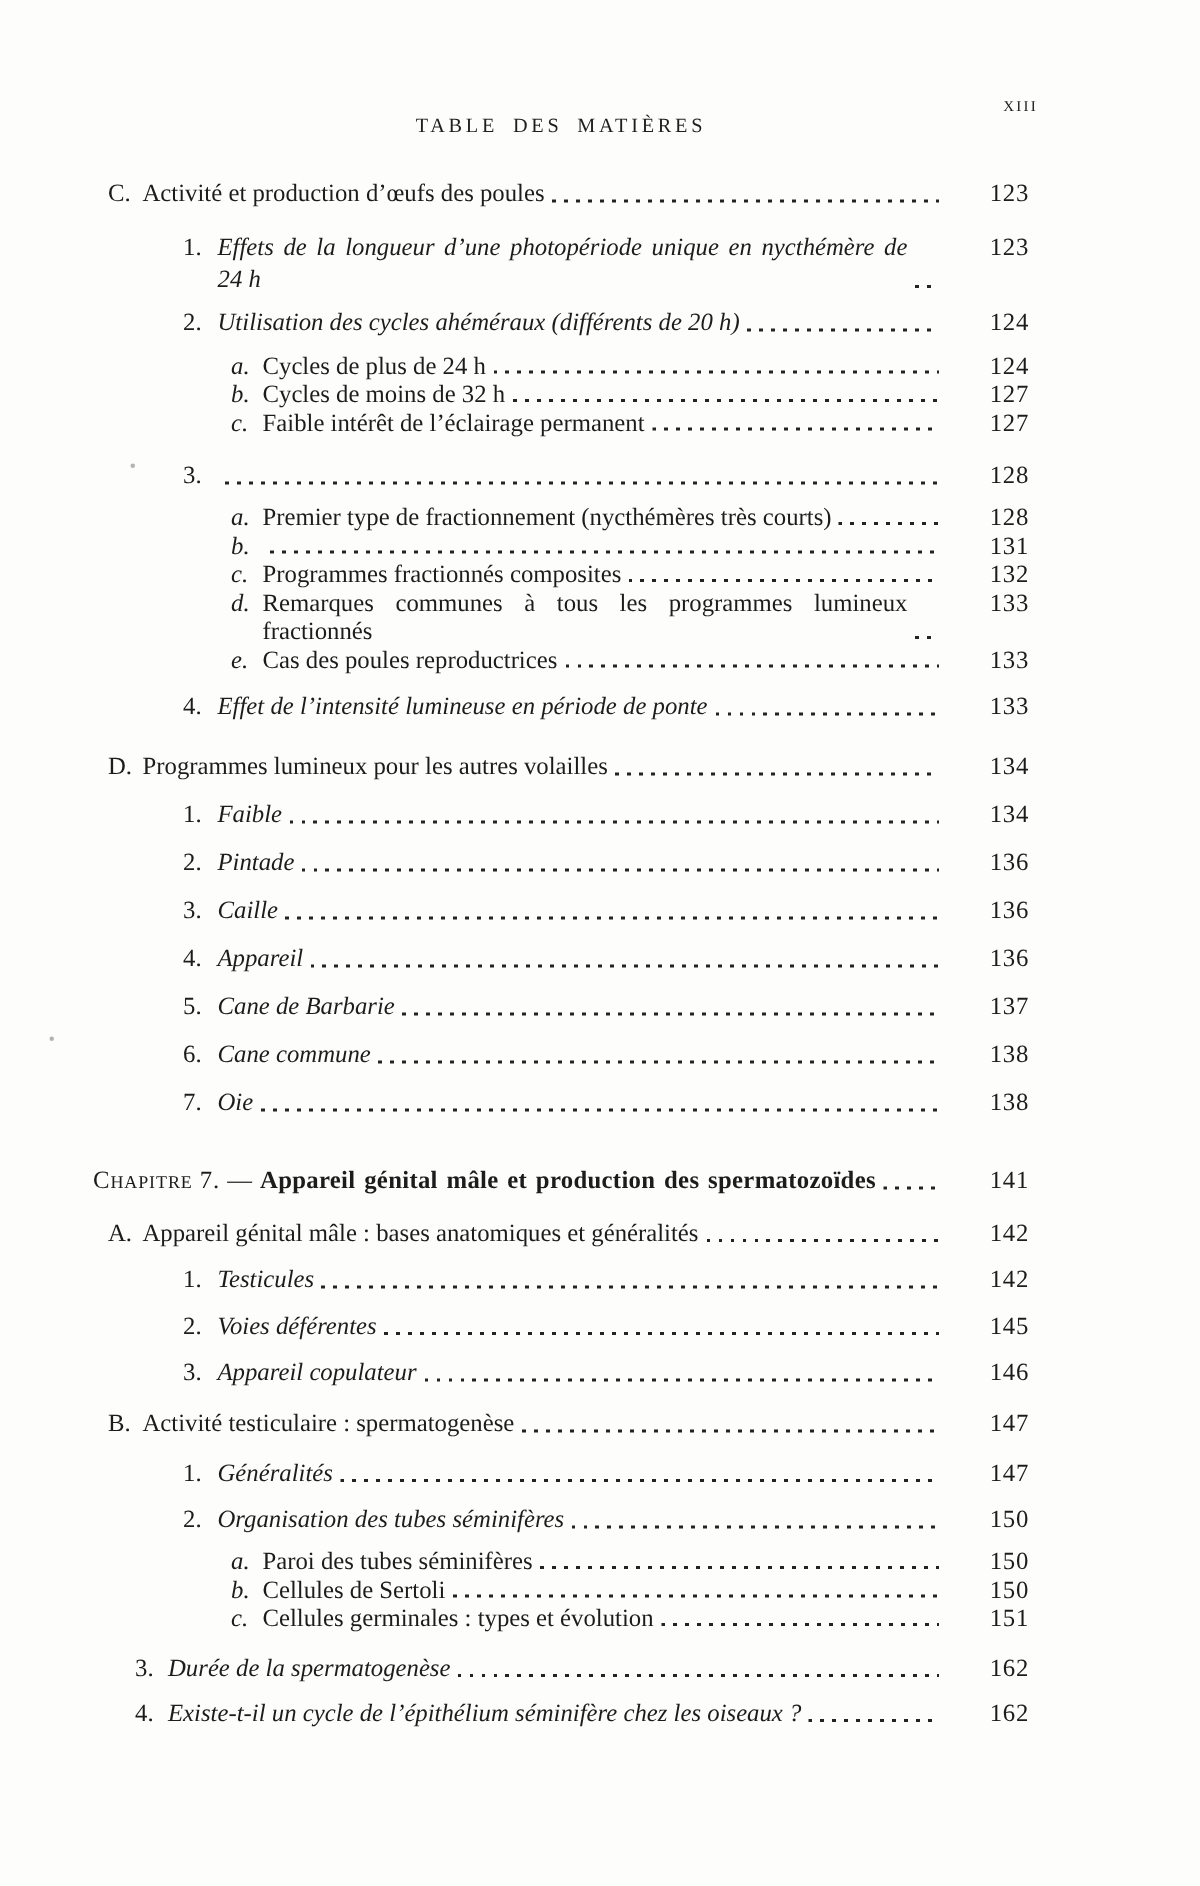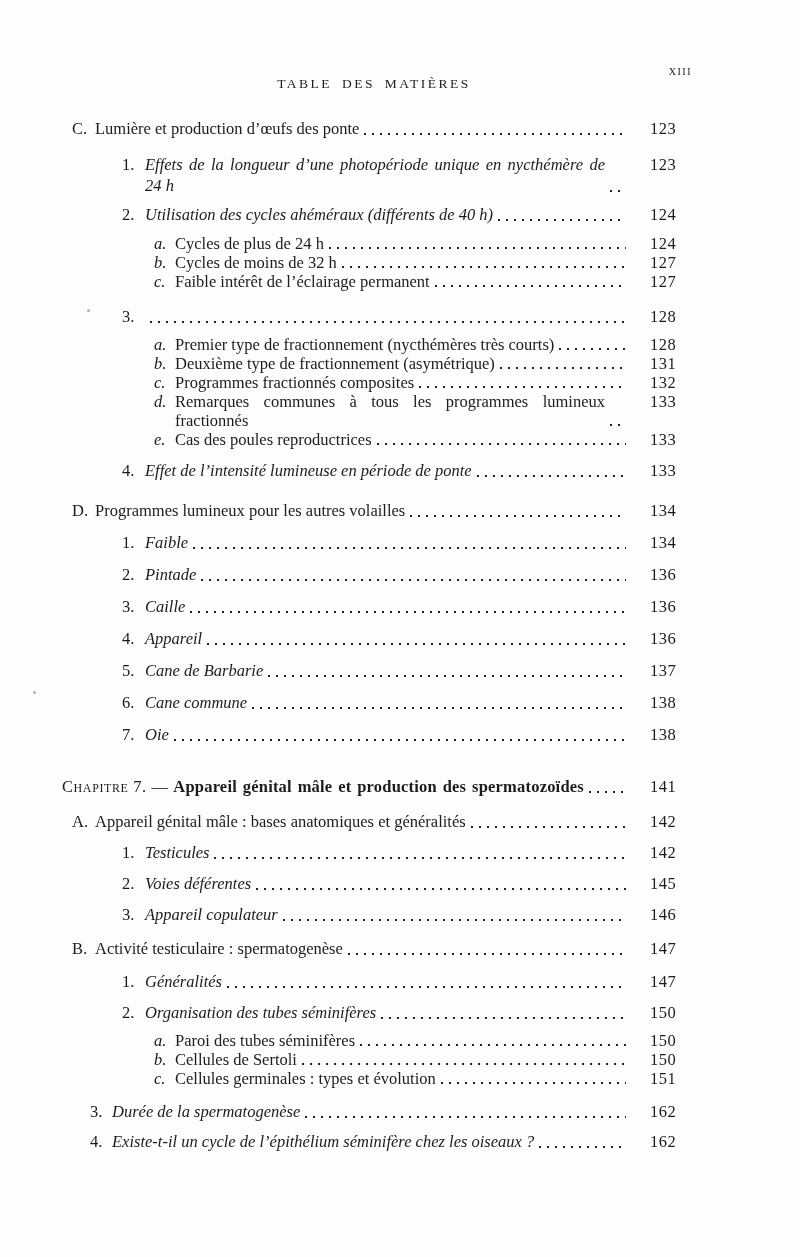--- a/index.html
+++ b/index.html
@@ -43,21 +43,21 @@
   .text   { flex: 0 1 auto; text-align: justify; }
   .leader {
     flex: 1 0 16px;
     align-self: flex-end;
     height: 2.4px;
     margin: 0 14px 4px 5px;
     background-image: repeating-linear-gradient(to right, #232323 0 2.4px, transparent 2.4px 8px);
   }
   .pageno {
     flex: 0 0 46px;
-    text-align: center;
+    text-align: right;
     font-size: 16.5px;
     letter-spacing: 0.5px;
   }
   
   .lvl1  { padding-left: 10px; }
   .lvl1 .marker { width: 23px; }
   .lvl2  { padding-left: 60px; }
   .lvl2 .marker { width: 23px; }
   .lvl2 .text { font-style: italic; }
   .lvl2b { padding-left: 28px; }
@@ -86,35 +86,35 @@
   <div class="masthead">
     <div class="running-title">TABLE DES MATIÈRES</div>
     <div class="folio">XIII</div>
   </div>
 
   <div class="speck" style="left:87px; top:309px;"></div>
   <div class="speck" style="left:33px; top:691px;"></div>
 
   <div class="row lvl1" style="margin-top:26px">
     <span class="marker">C.</span>
-    <span class="text">Lumière et production d’œufs des ponte</span>
+    <span class="text">Activité et production d’œufs des poules</span>
     <span class="leader"></span>
     <span class="pageno">123</span>
   </div>
 
   <div class="row lvl2" style="margin-top:15px">
     <span class="marker">1.</span>
     <span class="text">Effets de la longueur d’une photopériode unique en nycthémère de 24 h</span>
     <span class="leader"></span>
     <span class="pageno">123</span>
   </div>
 
   <div class="row lvl2" style="margin-top:8px">
     <span class="marker">2.</span>
-    <span class="text">Utilisation des cycles ahéméraux (différents de 40 h)</span>
+    <span class="text">Utilisation des cycles ahéméraux (différents de 20 h)</span>
     <span class="leader"></span>
     <span class="pageno">124</span>
   </div>
 
   <div class="row lvl3" style="margin-top:9px">
     <span class="marker">a.</span>
     <span class="text">Cycles de plus de 24 h</span>
     <span class="leader"></span>
     <span class="pageno">124</span>
   </div>
@@ -141,21 +141,20 @@
 
   <div class="row lvl3" style="margin-top:8px">
     <span class="marker">a.</span>
     <span class="text">Premier type de fractionnement (nycthémères très courts)</span>
     <span class="leader"></span>
     <span class="pageno">128</span>
   </div>
 
   <div class="row lvl3">
     <span class="marker">b.</span>
-    <span class="text">Deuxième type de fractionnement (asymétrique)</span>
     <span class="leader"></span>
     <span class="pageno">131</span>
   </div>
 
   <div class="row lvl3">
     <span class="marker">c.</span>
     <span class="text">Programmes fractionnés composites</span>
     <span class="leader"></span>
     <span class="pageno">132</span>
   </div>

